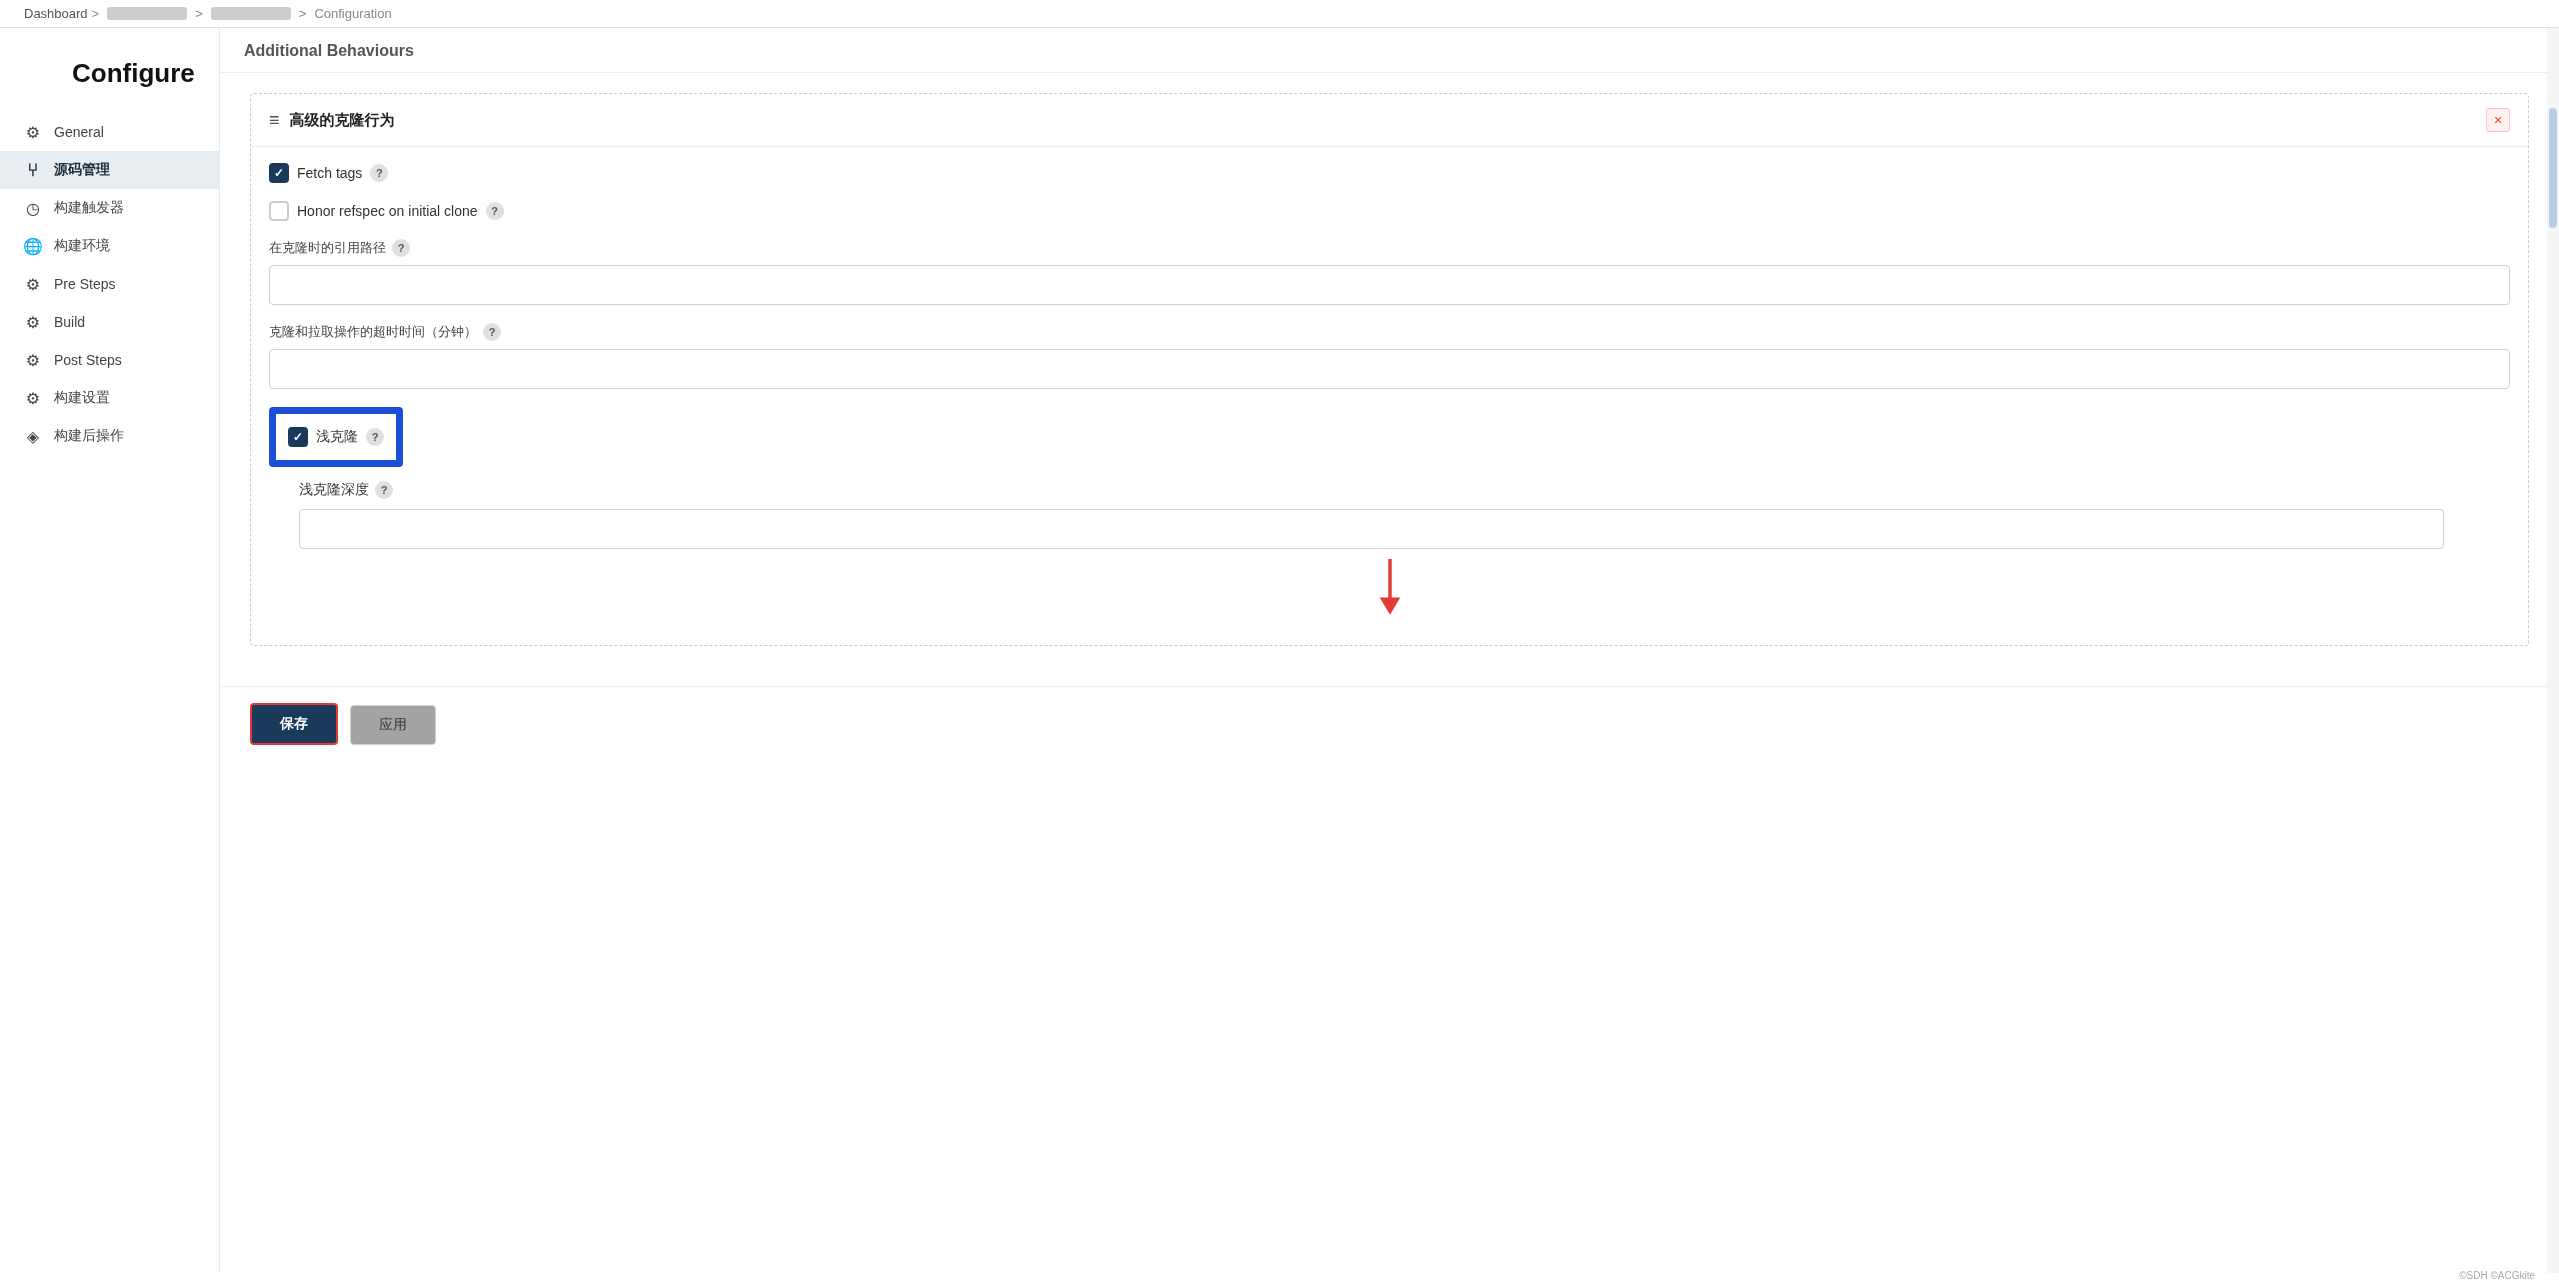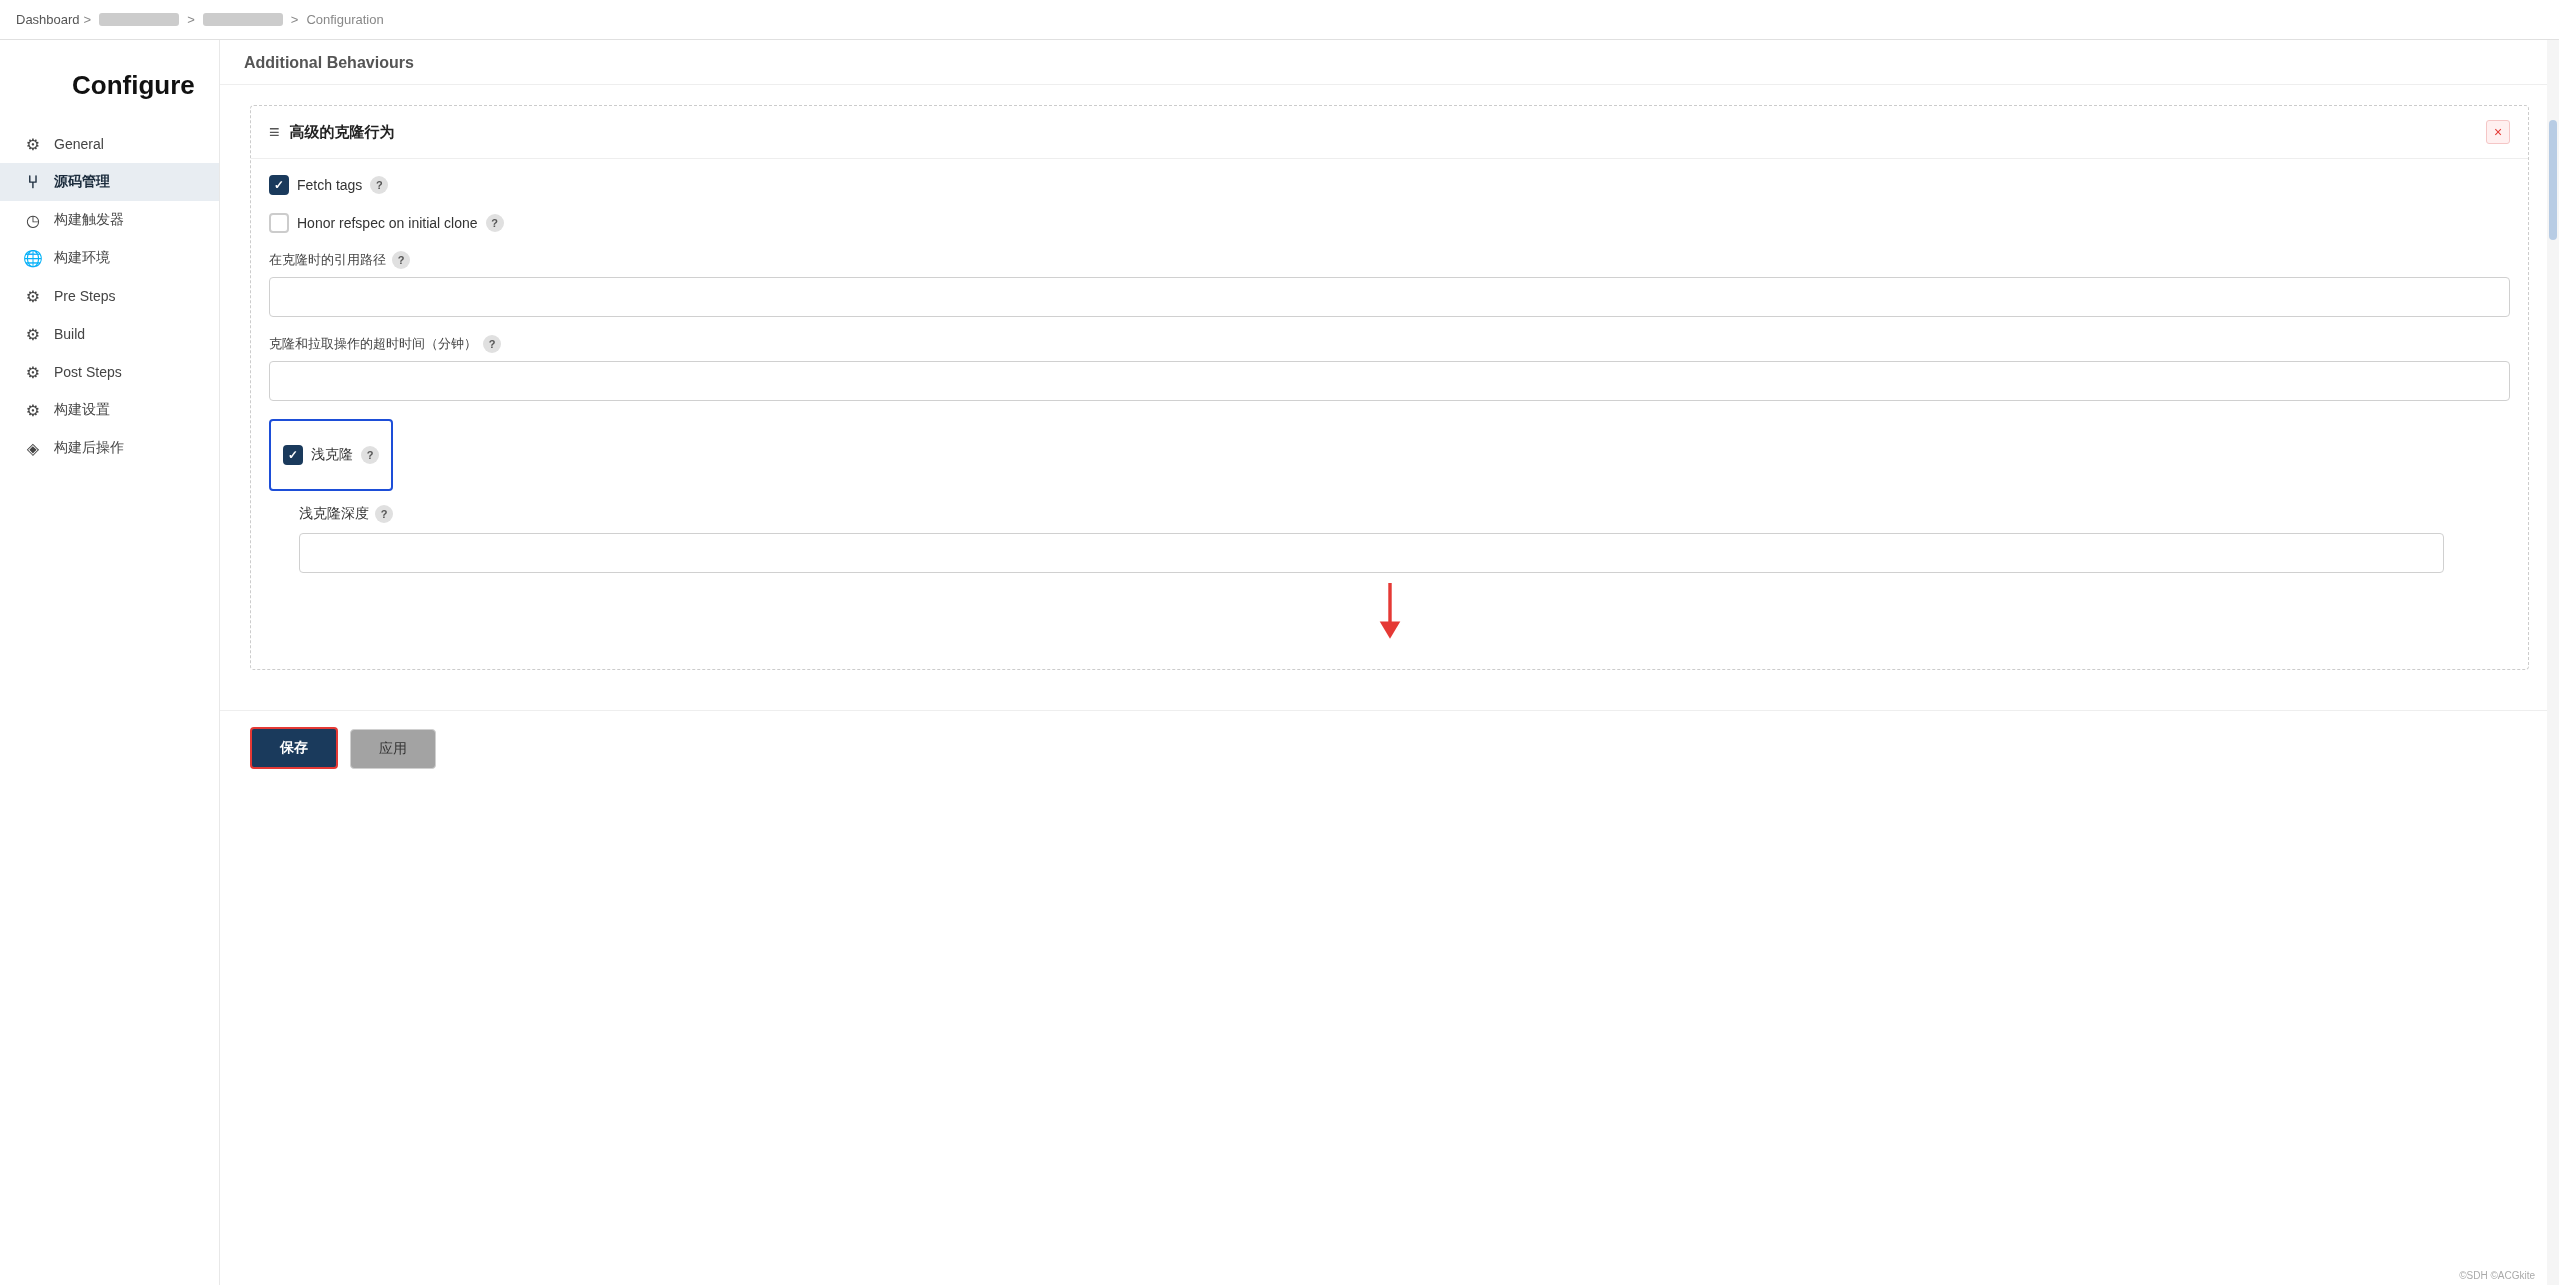--- a/index.html
+++ b/index.html
@@ -7,26 +7,26 @@
       font-family: -apple-system, BlinkMacSystemFont, "Segoe UI", sans-serif;
       background: #fff;
       color: #333;
       font-size: 14px;
       overflow: hidden;
       height: 100vh;
     }
 
     
     .top-bar {
-      height: 40px;
+      height: 28px;
       background: #fff;
       border-bottom: 1px solid #e0e0e0;
       display: flex;
       align-items: center;
-      padding: 0 16px;
+      padding: 0 24px;
       font-size: 13px;
       color: #555;
     }
     .top-bar span { color: #888; margin: 0 4px; }
     .breadcrumb-link { color: #555; text-decoration: none; }
     .breadcrumb-link.blurred {
       background: #ccc;
       color: transparent;
       border-radius: 3px;
       display: inline-block;
@@ -216,23 +216,23 @@
       border-radius: 4px;
       padding: 0 12px;
       font-size: 13px;
       color: #333;
       background: #fff;
       outline: none;
     }
 
     
     .shallow-clone-section {
-      border: 2px solid #1d4ed8;
-      border-radius: 4px;
-      padding: 24px 12px;
+      border: 7px solid #1d4ed8;
+      border-radius: 4px;
+      padding: 13px 12px;
       display: inline-flex;
       align-items: center;
       gap: 8px;
       margin-bottom: 14px;
     }
 
     .shallow-depth-row {
       display: flex;
       align-items: center;
       gap: 6px;

